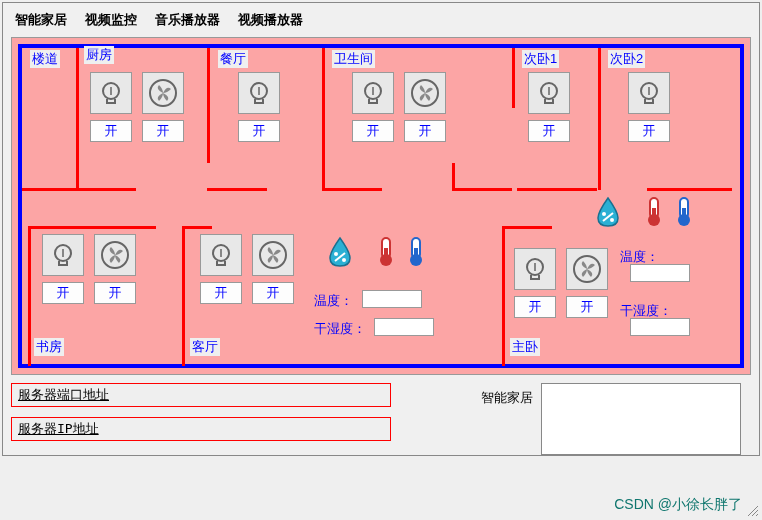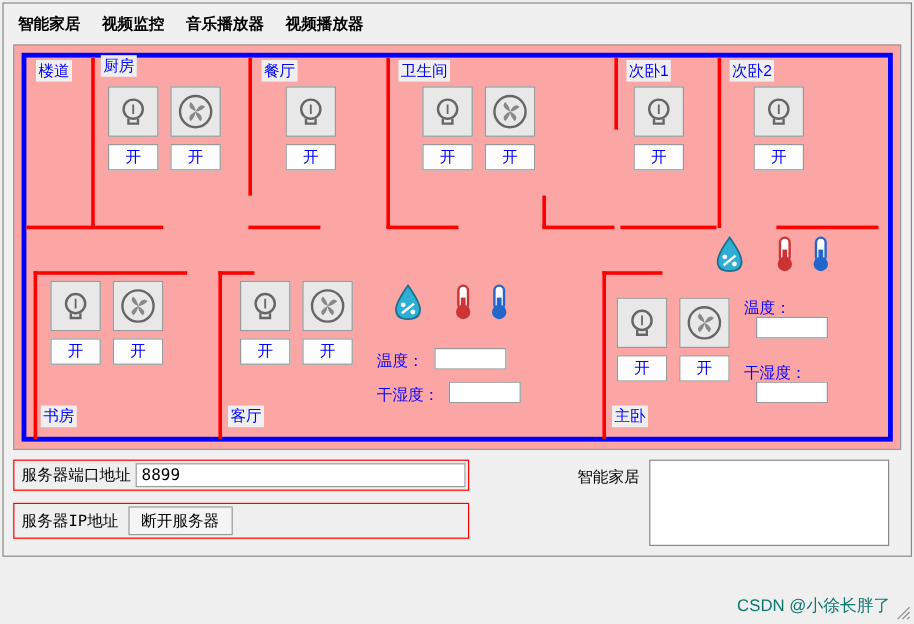--- a/index.html
+++ b/index.html
@@ -13,21 +13,21 @@
 .icon-box { width: 42px; height: 42px; border: 1px solid #999; background: #e8e8e8; display: flex; align-items: center; justify-content: center; cursor: pointer; }
 .btn { width: 42px; height: 22px; border: 1px solid #999; background: #fdfdfd; color: blue; text-align: center; line-height: 20px; cursor: pointer; font-size: 13px; }
 .room-group { position: absolute; display: flex; flex-direction: column; gap: 6px; }
 .icon-row { display: flex; gap: 10px; }
 .btn-row { display: flex; gap: 10px; }
 .redh { position: absolute; background: red; height: 3px; z-index: 4; }
 .redv { position: absolute; background: red; width: 3px; z-index: 4; }
 .sensor-label { color: blue; position: absolute; }
 .sensor-input { position: absolute; width: 60px; height: 18px; border: 1px solid #999; background: #fff; }
 .bottom { position: relative; margin: 8px 4px 0 4px; }
-.row { display: flex; align-items: center; border: 1px solid red; padding: 2px; margin-bottom: 10px; width: 380px; background: #efefef; }
+.row { display: flex; align-items: center; border: 1px solid red; padding: 2px; margin-bottom: 10px; width: 380px; background: #efefef; text-decoration: underline; }
 .row-label { font-family: monospace; padding: 0 4px; }
 .row-input { flex: 1; border: 1px solid #999; height: 20px; padding: 0 4px; font-family: monospace; background: #fff; }
 .row-btn { border: 1px solid #999; background: #f5f5f5; padding: 2px 10px; margin-left: 4px; cursor: pointer; }
 .chat-label { position: absolute; left: 470px; top: 6px; }
 .chat-box { position: absolute; left: 530px; top: 0; width: 200px; height: 72px; border: 1px solid #888; background: #fff; }
 .watermark { position: absolute; right: 20px; bottom: 6px; color: #0f766e; font-size: 14px; }
 .resize { position: absolute; right: 2px; bottom: 2px; width: 14px; height: 14px; }
 </style>
 </head>
 <body>
@@ -264,25 +264,23 @@
 <span class="sensor-label" style="top:210px;left:608px">温度：</span>
 <input class="sensor-input" style="top: 226px; left: 618px;">
 <span class="sensor-label" style="top:264px;left:608px">干湿度：</span>
 <input class="sensor-input" style="top: 280px; left: 618px;">
 
 </div>
 
 <div class="bottom">
   <div class="row">
     <span class="row-label">服务器端口地址</span>
-    <input class="row-input" value="8899" style="">
   </div>
   <div class="row">
     <span class="row-label">服务器IP地址</span>
-    <div class="row-btn">断开服务器</div>
   </div>
   <span class="chat-label">智能家居</span>
   <div class="chat-box"></div>
 </div>
 
 </div>
 
 <div class="watermark">CSDN @小徐长胖了</div>
 <div class="resize">
 <svg width="14" height="14">

